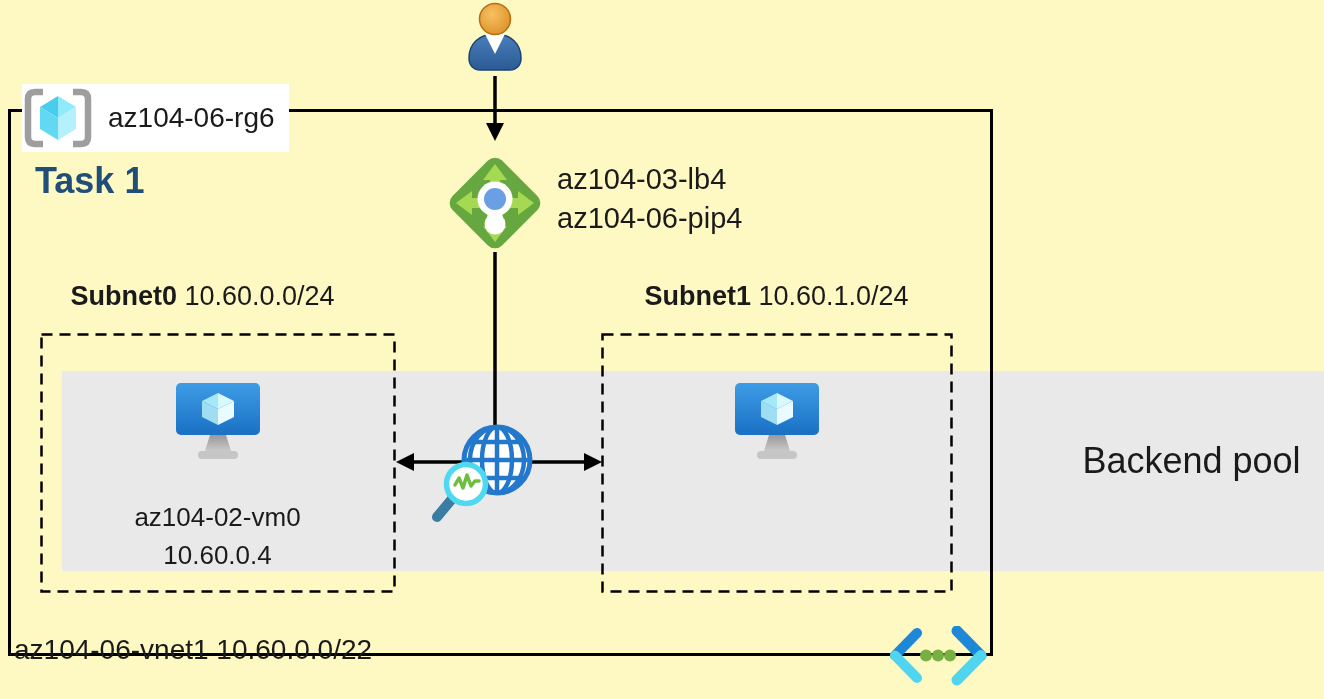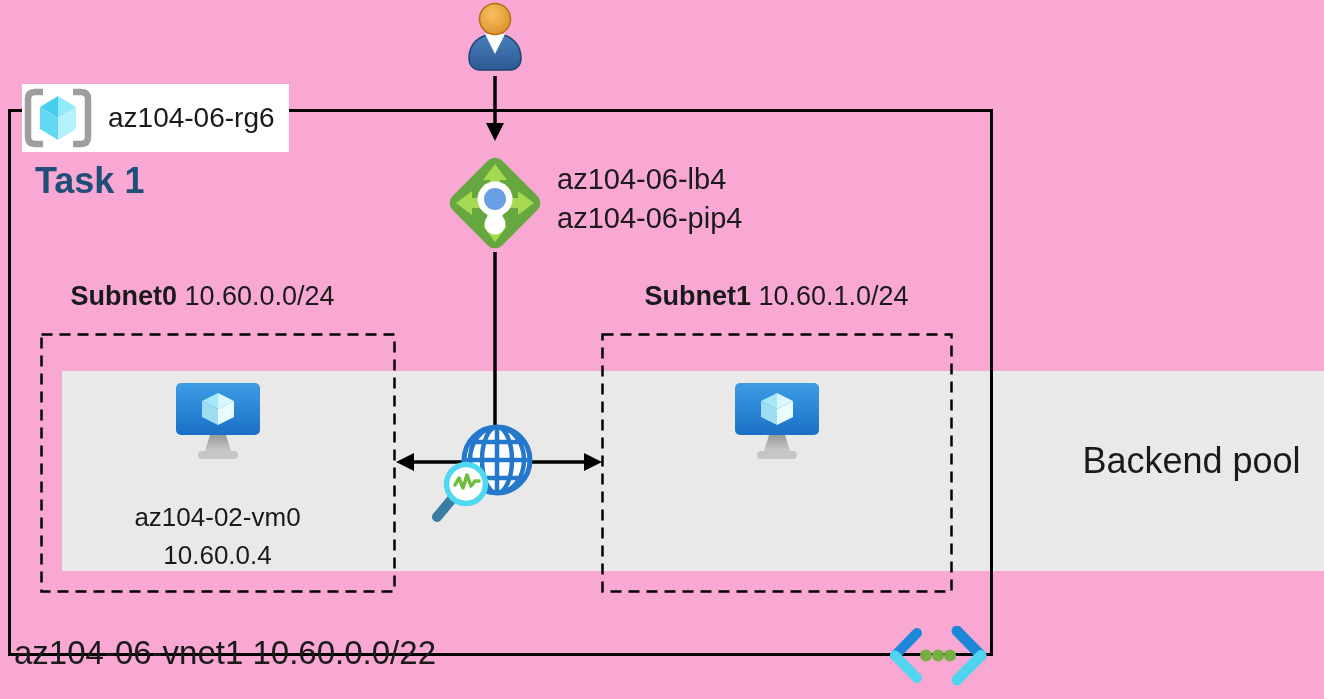--- a/index.html
+++ b/index.html
@@ -1,17 +1,17 @@
 <!DOCTYPE html>
 <html><head>
 <meta charset="utf-8">
 <style>
   html,body{margin:0;padding:0;background:#fff;}
   #canvas{
-    position:relative;width:1324px;height:699px;background:#f9a8d4;overflow:hidden;
+    position:relative;width:1324px;height:699px;background:#fef9c3;overflow:hidden;
     font-family:"Liberation Sans",sans-serif;color:#1a1a1a;
   }
   .abs{position:absolute;}
   
   #backend-band{left:62px;top:371px;width:1262px;height:200px;background:#e9e9e9;z-index:1;}
   #lines-overlay{left:0;top:0;width:1324px;height:699px;z-index:2;}
   .icon-layer{z-index:3;}
   .text-layer{z-index:4;}
   
   #rg-legend{left:22px;top:84px;height:68px;display:flex;align-items:center;gap:14px;
@@ -22,21 +22,21 @@
   #task2-label{left:430px;top:536px;width:140px;text-align:center;}
   #lb-labels{left:557px;top:160px;font-size:29px;line-height:39px;white-space:nowrap;}
   .subnet-label{top:281px;text-align:center;font-size:27px;white-space:nowrap;}
   #subnet0-label{left:25px;width:355px;}
   #subnet1-label{left:601px;width:351px;}
   .subnet-name{font-weight:bold;}
   .vm-label{top:498px;text-align:center;font-size:26px;line-height:38px;}
   #vm0-label{left:40px;width:355px;}
   #vm1-label{left:601px;width:351px;}
   #backend-pool-label{left:993px;top:440px;width:331px;text-align:center;font-size:36px;padding-left:33px;}
-  #vnet-label{left:14px;top:634px;font-size:33px;white-space:nowrap;}
+  #vnet-label{left:14px;top:634px;font-size:28px;white-space:nowrap;}
   
   #user-icon{left:459px;top:2px;}
   #lb-icon{left:441px;top:149px;}
   #vm0-icon{left:172px;top:381px;}
   #vm1-icon{left:731px;top:381px;}
   #probe-icon{left:428px;top:418px;}
   #vnet-icon{left:886px;top:626px;}
 </style>
 </head>
 <body>
@@ -158,21 +158,21 @@
     <line x1="71" y1="5" x2="95" y2="29.5" stroke="#1e88d8" stroke-width="11" stroke-linecap="round"></line>
     <line x1="95" y1="29.5" x2="71" y2="54" stroke="#50d5f0" stroke-width="11" stroke-linecap="round"></line>
     <circle cx="40" cy="29.5" r="6" fill="#76b043"></circle>
     <circle cx="52" cy="29.5" r="6" fill="#76b043"></circle>
     <circle cx="64" cy="29.5" r="6" fill="#76b043"></circle>
   </svg>
 
   <div class="abs text-layer task-label" id="task1-label">Task 1</div>
 
   <div class="abs text-layer" id="lb-labels">
-    <div>az104-06-lb4</div>
+    <div>az104-03-lb4</div>
     <div>az104-06-pip4</div>
   </div>
 
   <div class="abs text-layer subnet-label" id="subnet0-label">
     <span class="subnet-name">Subnet0</span>
     <span>10.60.0.0/24</span>
   </div>
 
   <div class="abs text-layer subnet-label" id="subnet1-label">
     <span class="subnet-name">Subnet1</span>

